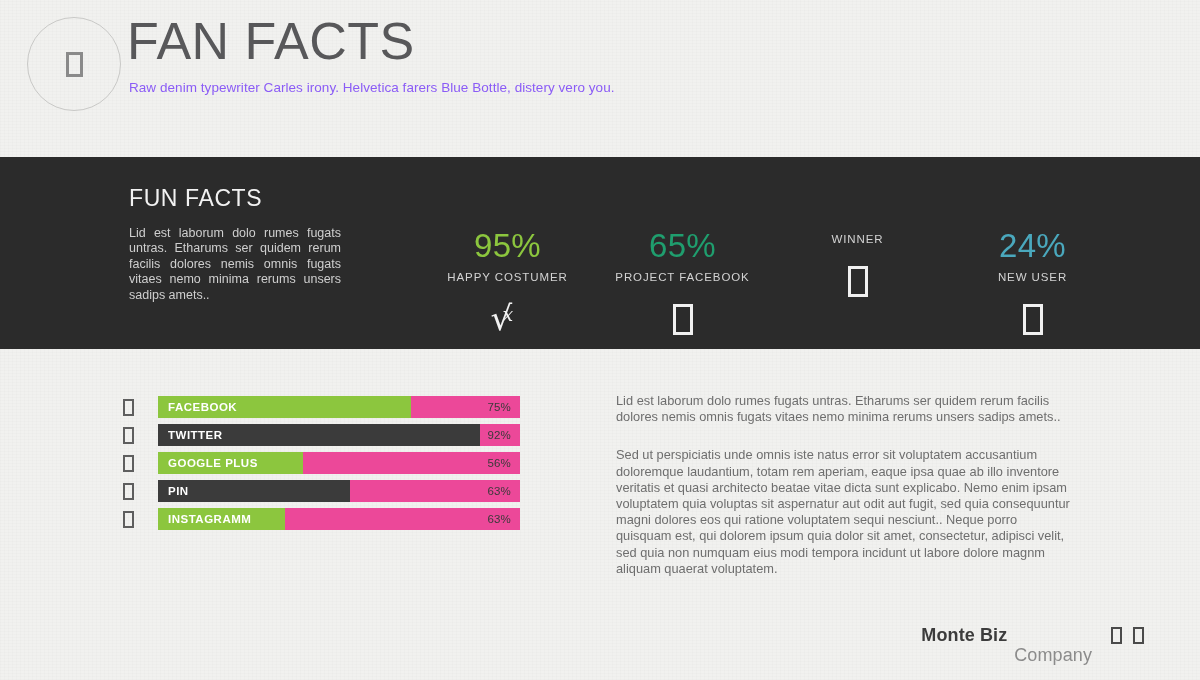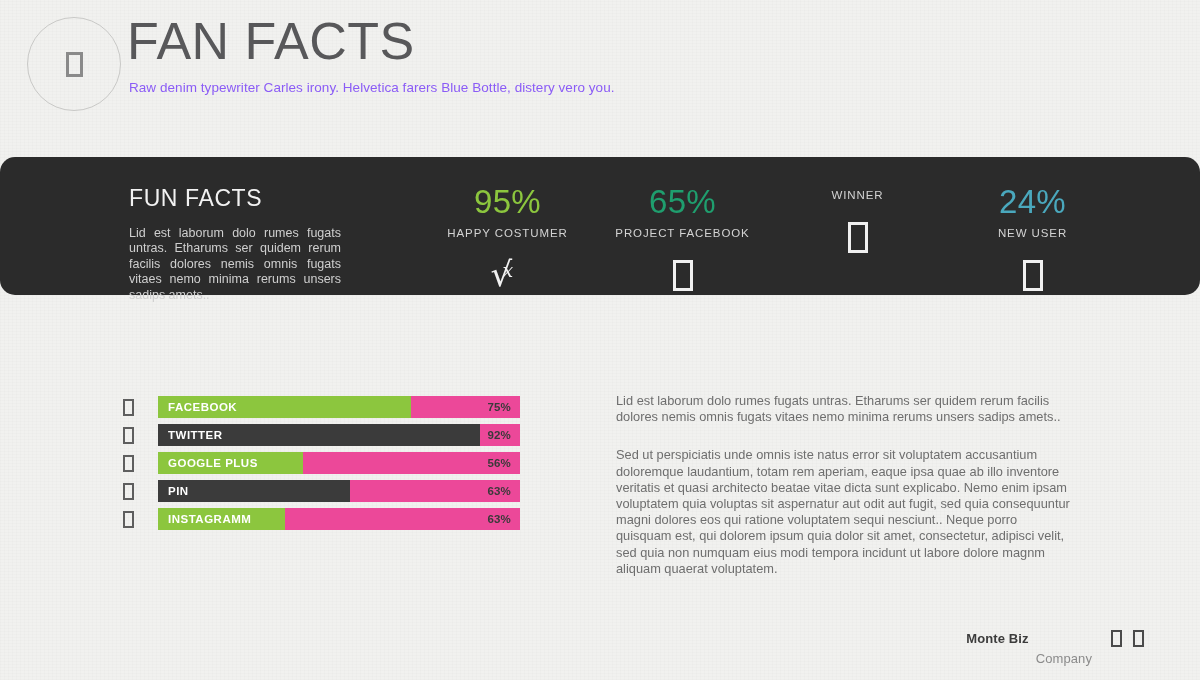--- a/index.html
+++ b/index.html
@@ -67,23 +67,22 @@
     left: 129px; top: 80px;
     font-size: 13.5px;
     color: #8b5cf6;
     letter-spacing: 0.05px;
   }
 
   
   .band {
     position: absolute;
     left: 0; top: 157px;
-    width: 1200px; height: 138px;
+    width: 1200px; height: 192px;
     background: #2b2b2b;
-    border-radius: 15px;
   }
   .band-left {
     position: absolute;
     left: 129px; top: 28px;
     width: 212px;
   }
   .band-title {
     font-size: 23px;
     color: #f2f2f2;
     font-weight: 400;
@@ -99,20 +98,21 @@
 
   .stats {
     position: absolute;
     left: 420px; top: 26px;
     width: 700px;
     display: flex;
   }
   .stat {
     flex: 1 1 0;
     text-align: center;
+    margin-top: 44px;
   }
   .stat-value {
     font-size: 33px;
     font-weight: 400;
     line-height: 38px;
     letter-spacing: 0.3px;
   }
   .stat-label {
     margin-top: 6px;
     font-size: 11.5px;
@@ -195,21 +195,21 @@
     color: #ffffff;
     letter-spacing: 0.5px;
     white-space: nowrap;
   }
   .bar-pct {
     position: absolute;
     right: 9px; top: 0;
     height: 22px;
     line-height: 22px;
     font-size: 11.5px;
-    font-weight: bold;
+    font-weight: normal;
     color: #3a3a3a;
     letter-spacing: 0.2px;
   }
 
   
   .copy {
     position: absolute;
     left: 616px; top: 393px;
     width: 458px;
     font-size: 12.8px;
@@ -219,21 +219,21 @@
   .copy p { margin: 0; }
   .copy p + p { margin-top: 22px; }
 
   
   .footer {
     position: absolute;
     right: 56px; bottom: 14px;
     display: flex;
     align-items: center;
     gap: 7px;
-    font-size: 13px;
+    font-size: 18px;
   }
   .footer-brand { font-weight: bold; color: #3c3c3c; letter-spacing: 0.1px; }
   .footer-suffix { color: #8b8b8b; letter-spacing: 0.1px; margin-top: 40px; }
   .footer-icons { display: flex; gap: 11px; margin-left: 12px; }
   .footer-icons .tofu { width: 11px; height: 17px; border-width: 2px; border-color: #4a4a4a; }
 </style>
 </head>
 <body>
 
 <div class="page">

